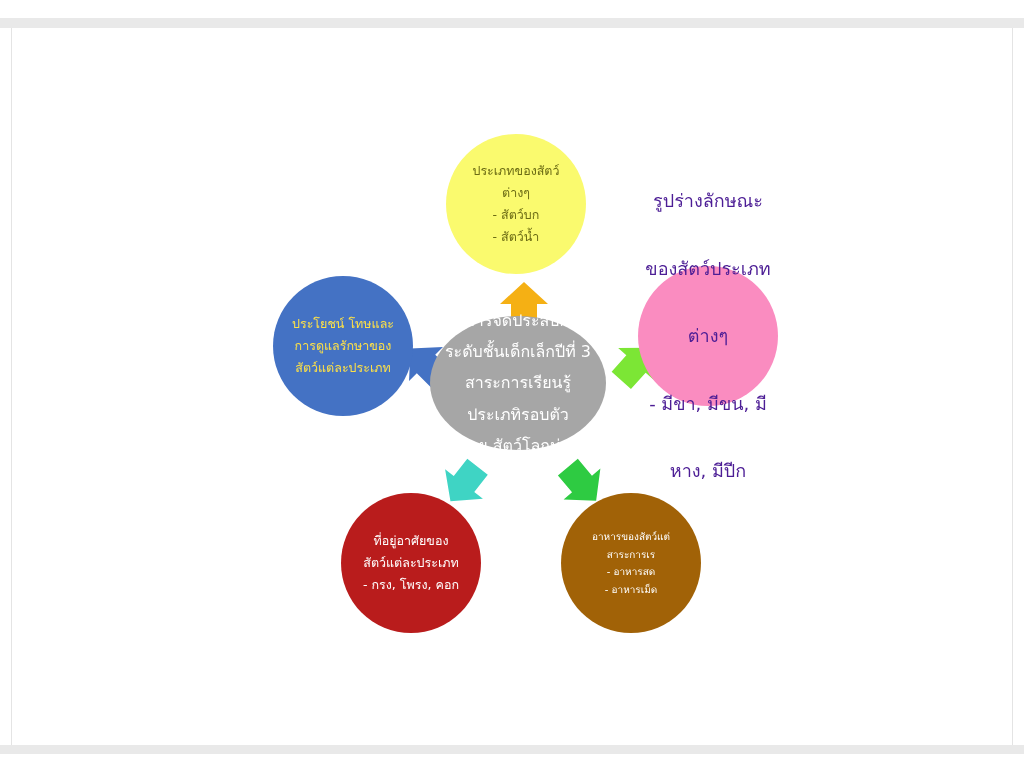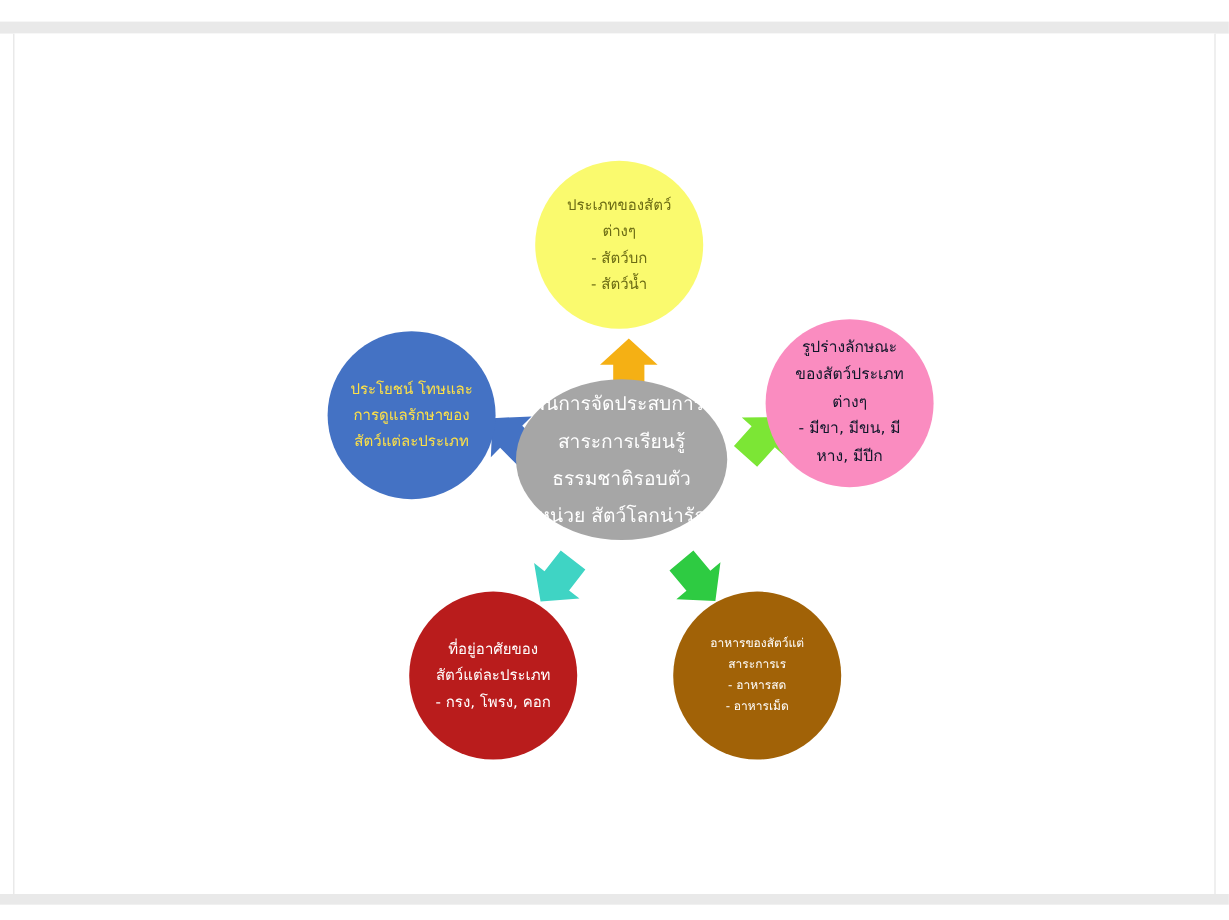--- a/index.html
+++ b/index.html
@@ -83,22 +83,23 @@
     left: 434px; top: 106px;
     width: 140px; height: 140px;
     background: #fafa6e;
     color: #6b6b14;
     font-size: 12.5px;
   }
   #node-appearance {
     left: 626px; top: 238px;
     width: 140px; height: 140px;
     background: #fa8cc0;
-    color: #0f172a;
-    font-size: 13px;
+    color: #4c1d95;
+    font-size: 18px;
+    gap: 36px;
   }
   #node-food {
     left: 549px; top: 465px;
     width: 140px; height: 140px;
     background: #a16207;
     color: #ffffff;
     font-size: 10px;
   }
   #node-habitat {
     left: 329px; top: 465px;
@@ -164,22 +165,23 @@
     </div>
 
     <div class="arrow" id="arrow-left">
       <svg viewBox="0 0 56 52" xmlns="http://www.w3.org/2000/svg">
         <polygon points="28,4 52,26 41,26 41,48 15,48 15,26 4,26" fill="#4472c4"></polygon>
       </svg>
     </div>
 
     <div class="node" id="node-center">
       <span class="line">แผนการจัดประสบการณ์</span>
+      <span class="line">ระดับชั้นเด็กเล็กปีที่ 3</span>
       <span class="line">สาระการเรียนรู้</span>
-      <span class="line">ธรรมชาติรอบตัว</span>
+      <span class="line">ประเภทิรอบตัว</span>
       <span class="line">หน่วย สัตว์โลกน่ารัก</span>
     </div>
 
     <div class="node" id="node-types">
       <span class="line">ประเภทของสัตว์</span>
       <span class="line">ต่างๆ</span>
       <span class="line">- สัตว์บก</span>
       <span class="line">- สัตว์น้ำ</span>
     </div>
 

